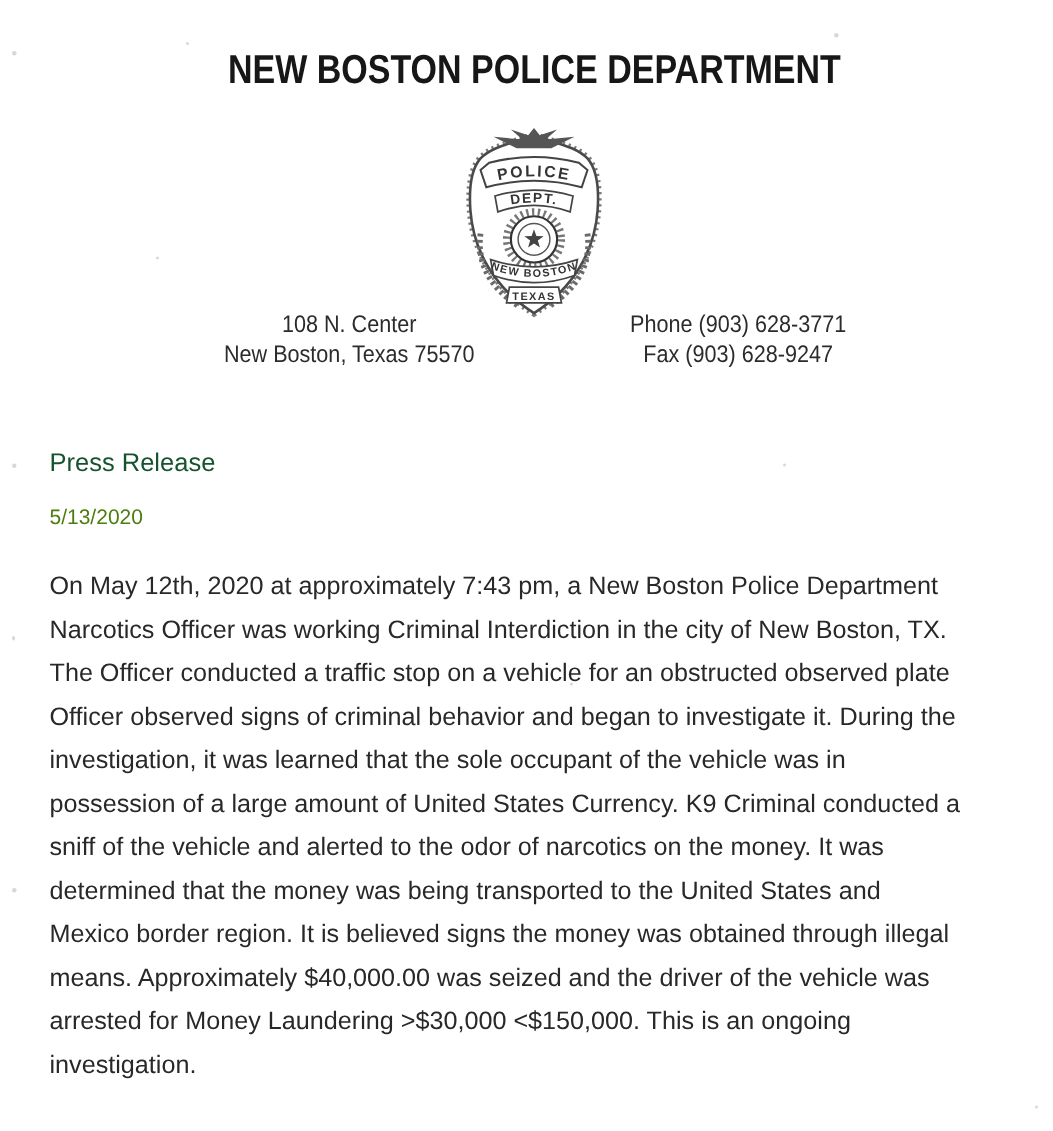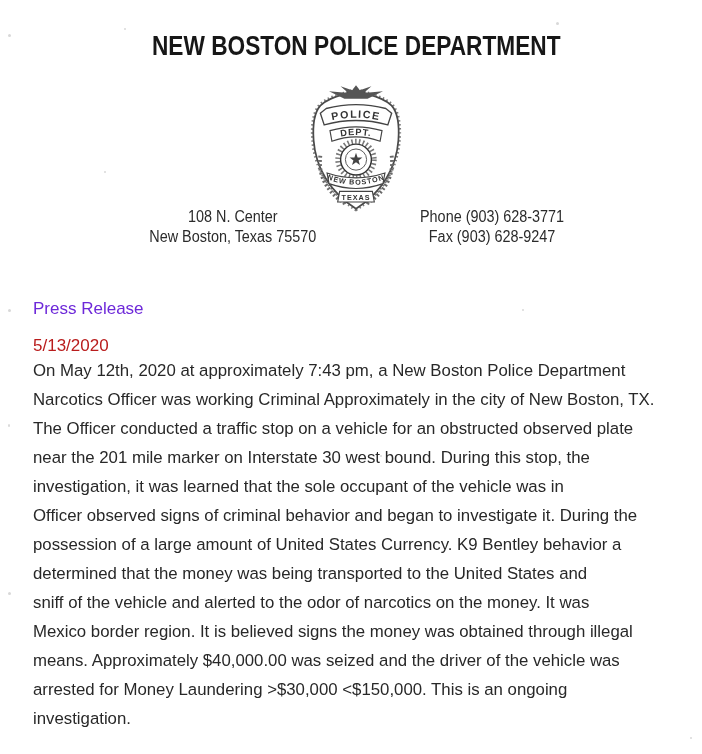--- a/index.html
+++ b/index.html
@@ -12,23 +12,23 @@
     font-size:27px;font-weight:bold;color:#171717;white-space:nowrap;
   }
   .condensed{display:inline-block;transform:scaleX(.84);transform-origin:center;}
   .badge-wrap{position:absolute;top:83px;left:0;right:0;display:flex;justify-content:center;}
   .contact-row{
     position:absolute;top:207px;left:0;right:0;display:flex;justify-content:center;gap:86px;
     font-size:16px;line-height:20px;text-align:center;color:#2b2b2b;
   }
   .contact-col{transform:scaleX(.9);transform-origin:center;white-space:nowrap;}
   .content{position:absolute;left:33px;top:299px;right:20px;}
-  .pr-label{font-size:17px;color:#6d28d9;}
-  .pr-date{margin-top:17px;font-size:17px;color:#b91c1c;}
-  .pr-body{margin-top:0;font-size:16.8px;line-height:29px;color:#282828;}
+  .pr-label{font-size:17px;color:#14532d;}
+  .pr-date{margin-top:17px;font-size:14px;color:#4d7c0f;}
+  .pr-body{margin-top:24px;font-size:16.8px;line-height:29px;color:#282828;}
   .body-line{white-space:nowrap;}
   .speck{position:absolute;border-radius:50%;background:#8f8f8f;opacity:.35;}
   svg text{font-family:"Liberation Sans",sans-serif;}
 </style>
 </head>
 <body>
 
 <div class="page">
 
   <div class="speck" style="left:8px;top:34px;width:3px;height:3px;"></div>
@@ -99,28 +99,27 @@
       <div>Phone (903) 628-3771</div>
       <div>Fax (903) 628-9247</div>
     </div>
   </div>
 
   <div class="content">
     <div class="pr-label">Press Release</div>
     <div class="pr-date">5/13/2020</div>
     <div class="pr-body">
       <div class="body-line">On May 12th, 2020 at approximately 7:43 pm, a New Boston Police Department</div>
-      <div class="body-line">Narcotics Officer was working Criminal Approximately in the city of New Boston, TX.</div>
+      <div class="body-line">Narcotics Officer was working Criminal Interdiction in the city of New Boston, TX.</div>
       <div class="body-line">The Officer conducted a traffic stop on a vehicle for an obstructed observed plate</div>
-      <div class="body-line">near the 201 mile marker on Interstate 30 west bound. During this stop, the</div>
+      <div class="body-line">Officer observed signs of criminal behavior and began to investigate it. During the</div>
       <div class="body-line">investigation, it was learned that the sole occupant of the vehicle was in</div>
-      <div class="body-line">Officer observed signs of criminal behavior and began to investigate it. During the</div>
-      <div class="body-line">possession of a large amount of United States Currency. K9 Bentley behavior a</div>
+      <div class="body-line">possession of a large amount of United States Currency. K9 Criminal conducted a</div>
+      <div class="body-line">sniff of the vehicle and alerted to the odor of narcotics on the money. It was</div>
       <div class="body-line">determined that the money was being transported to the United States and</div>
-      <div class="body-line">sniff of the vehicle and alerted to the odor of narcotics on the money. It was</div>
       <div class="body-line">Mexico border region. It is believed signs the money was obtained through illegal</div>
       <div class="body-line">means. Approximately $40,000.00 was seized and the driver of the vehicle was</div>
       <div class="body-line">arrested for Money Laundering &gt;$30,000 &lt;$150,000. This is an ongoing</div>
       <div class="body-line">investigation.</div>
     </div>
   </div>
 
 </div>
 
 </body></html>

